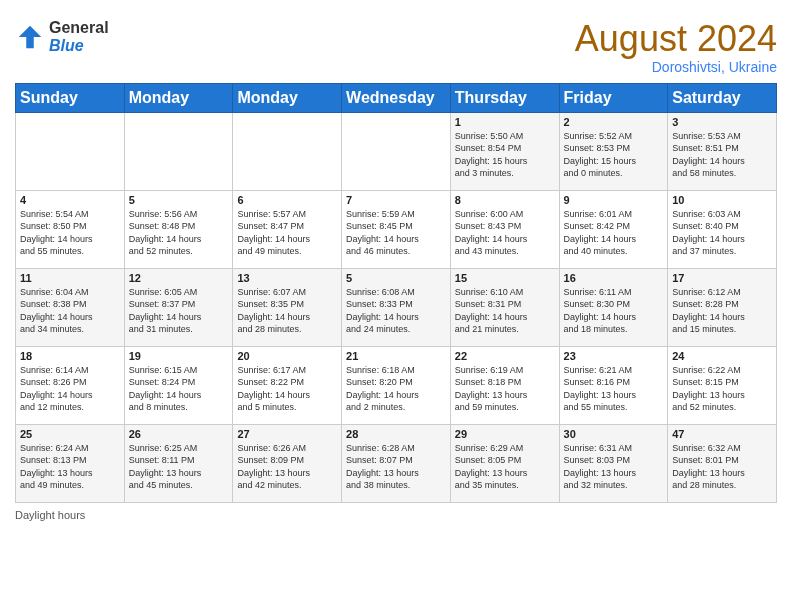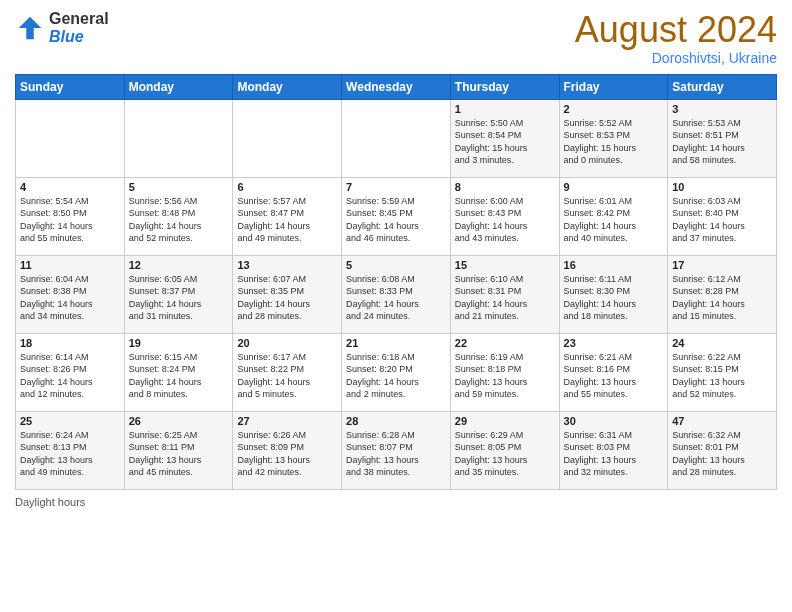--- a/index.html
+++ b/index.html
@@ -6,21 +6,21 @@
     body {
       font-family: Arial, sans-serif;
       background: #fff;
       width: 792px;
       height: 612px;
       overflow: hidden;
     }
     .page {
       width: 792px;
       height: 612px;
-      padding: 10px 15px;
+      padding: 19px 15px;
     }
     .header {
       display: flex;
       justify-content: space-between;
       align-items: flex-start;
       margin-bottom: 8px;
     }
     .logo {
       display: flex;
       align-items: center;
@@ -62,21 +62,21 @@
     .calendar {
       width: 100%;
       border-collapse: collapse;
       font-size: 10px;
     }
     .calendar th {
       background: #2176d2;
       color: #fff;
       padding: 5px 4px;
       text-align: left;
-      font-size: 12px;
+      font-size: 16px;
       font-weight: bold;
       border: 1px solid #1a5fa8;
     }
     .calendar td {
       border: 1px solid #ccc;
       vertical-align: top;
       padding: 3px 4px;
       width: calc(100%/7);
       height: 78px;
       background: #fff;

